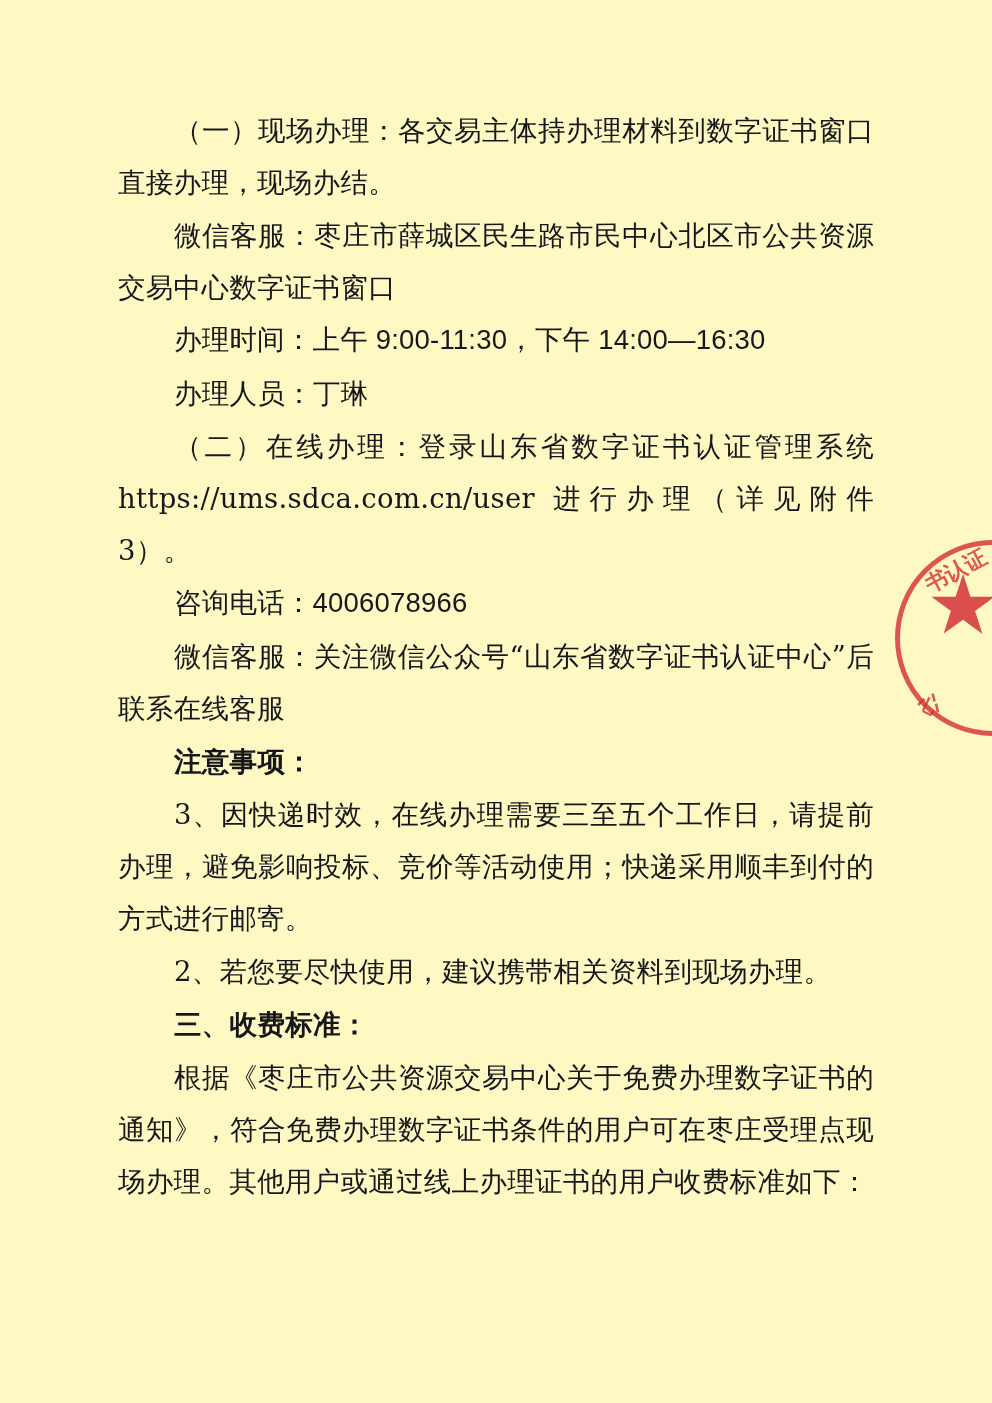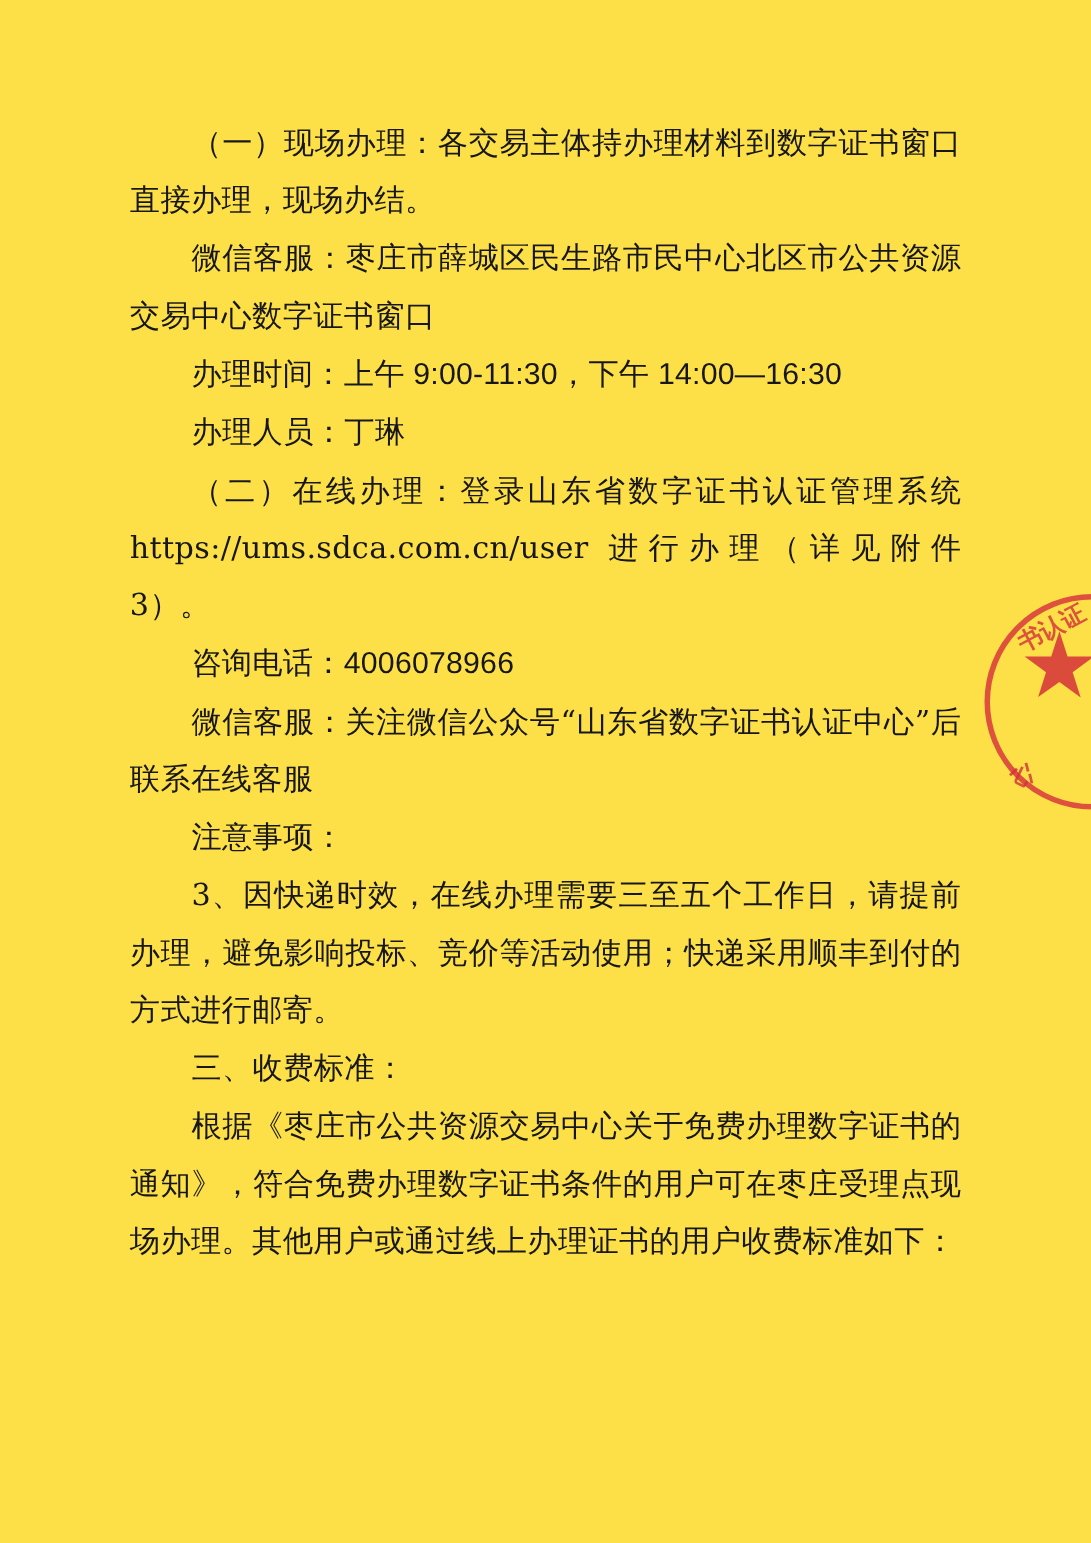--- a/index.html
+++ b/index.html
@@ -13,42 +13,42 @@
     position: relative;
     font-family: "DejaVu Serif", "Liberation Serif", serif;
     color: #1a1a1a;
     overflow: hidden;
   }
   .page {
     position: absolute;
     left: 0; top: 0;
     width: 992px;
     height: 1403px;
-    background: #fde047;
+    background: #fef9c3;
   }
   .doc-body {
     position: absolute;
     left: 118px;
     top: 104px;
     width: 756px;
   }
   p {
     margin: 0 0 1px 0;
     font-size: 27.5px;
     line-height: 52px;
     text-align: justify;
     text-justify: inter-ideograph;
     letter-spacing: 0.3px;
     color: #17171a;
   }
   .indent {
     text-indent: 56px;
   }
   .heading {
-    font-weight: normal;
+    font-weight: bold;
     text-indent: 56px;
   }
   .latin {
     font-family: Liberation Sans, sans-serif;
     letter-spacing: 0.2px;
   }
   
   .seal {
     position: absolute;
     left: 895px;
@@ -101,20 +101,21 @@
   <div class="doc-body">
     <p class="indent">（一）现场办理：各交易主体持办理材料到数字证书窗口直接办理，现场办结。</p>
     <p class="indent">微信客服：枣庄市薛城区民生路市民中心北区市公共资源交易中心数字证书窗口</p>
     <p class="indent latin">办理时间：上午 9:00-11:30，下午 14:00—16:30</p>
     <p class="indent">办理人员：丁琳</p>
     <p class="indent">（二）在线办理：登录山东省数字证书认证管理系统 https://ums.sdca.com.cn/user 进行办理（详见附件 3）。</p>
     <p class="indent latin">咨询电话：4006078966</p>
     <p class="indent">微信客服：关注微信公众号“山东省数字证书认证中心”后联系在线客服</p>
     <p class="heading">注意事项：</p>
     <p class="indent">3、因快递时效，在线办理需要三至五个工作日，请提前办理，避免影响投标、竞价等活动使用；快递采用顺丰到付的方式进行邮寄。</p>
+    <p class="indent">2、若您要尽快使用，建议携带相关资料到现场办理。</p>
     <p class="heading">三、收费标准：</p>
     <p class="indent">根据《枣庄市公共资源交易中心关于免费办理数字证书的通知》，符合免费办理数字证书条件的用户可在枣庄受理点现场办理。其他用户或通过线上办理证书的用户收费标准如下：</p>
   </div>
 
   <div class="seal">
     <div class="seal-ring"></div>
     <div class="seal-star">
         <span>★</span>
       </div>
     <div class="seal-text seal-t1">书认证</div>

